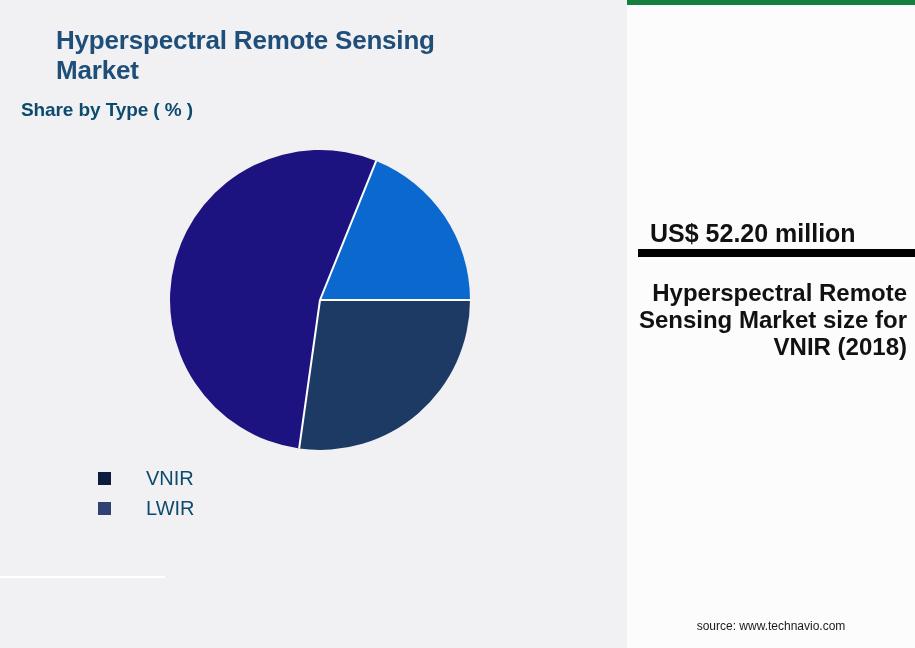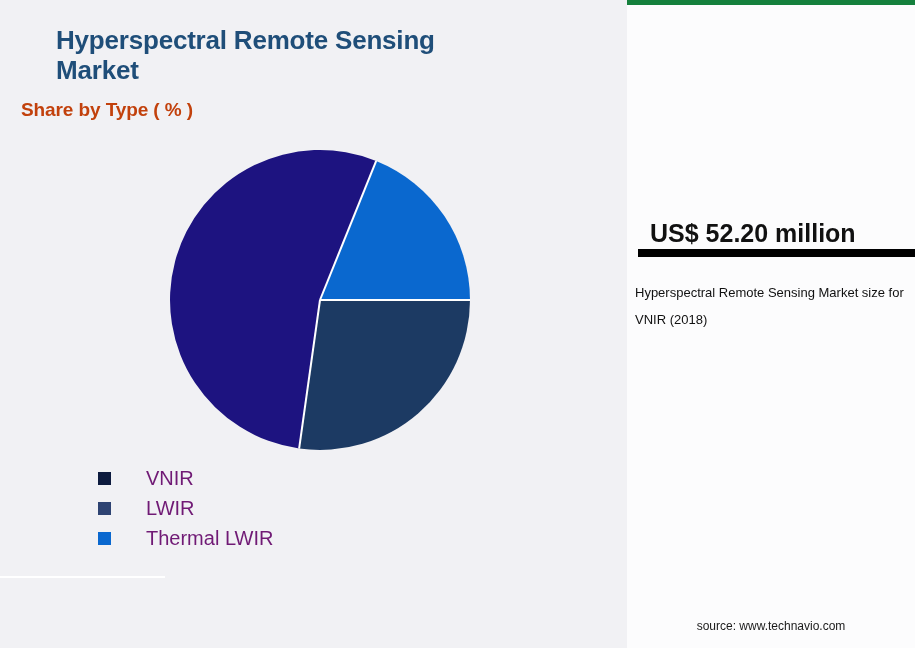--- a/index.html
+++ b/index.html
@@ -43,21 +43,21 @@
     letter-spacing: -0.2px;
     margin-left: 35px;
   }
 
   .chart-subtitle {
     position: absolute;
     left: 21px;
     top: 99px;
     font-size: 19px;
     font-weight: bold;
-    color: #c2410c;
+    color: #0c4a6e;
     letter-spacing: -0.1px;
   }
 
   
   .pie-wrap {
     position: absolute;
     left: 170px;
     top: 150px;
     width: 300px;
     height: 300px;
@@ -82,21 +82,21 @@
     height: 30px;
   }
   .legend-swatch {
     width: 13px;
     height: 13px;
     flex: 0 0 13px;
   }
   .legend-label {
     margin-left: 35px;
     font-size: 20px;
-    color: #701a75;
+    color: #0c4a6e;
     line-height: 20px;
     white-space: nowrap;
   }
 
   .left-rule {
     position: absolute;
     left: 0;
     top: 576px;
     width: 165px;
     height: 2px;
@@ -133,23 +133,23 @@
     width: 277px;
     height: 8px;
     background: #000000;
   }
 
   .callout-desc {
     position: absolute;
     left: 8px;
     top: 274px;
     width: 272px;
-    text-align: left;
-    font-size: 13px;
-    font-weight: normal;
+    text-align: right;
+    font-size: 24px;
+    font-weight: bold;
     color: #111111;
     line-height: 27px;
   }
 
   .source-note {
     position: absolute;
     left: 0;
     top: 614px;
     width: 288px;
     text-align: center;
@@ -188,24 +188,20 @@
 
     <div class="legend">
       <div class="legend-row">
         <span class="legend-swatch" id="sw0" style="background: rgb(13, 27, 62);"></span>
         <span class="legend-label">VNIR</span>
       </div>
       <div class="legend-row">
         <span class="legend-swatch" id="sw1" style="background: rgb(46, 67, 114);"></span>
         <span class="legend-label">LWIR</span>
       </div>
-      <div class="legend-row">
-        <span class="legend-swatch" id="sw2" style="background: rgb(10, 104, 207);"></span>
-        <span class="legend-label">Thermal LWIR</span>
-      </div>
     </div>
 
     <div class="left-rule"></div>
   </div>
 
   <div class="right-panel">
 
     <div class="callout-value">US$ 52.20 million</div>
 
     <div class="callout-rule"></div>

